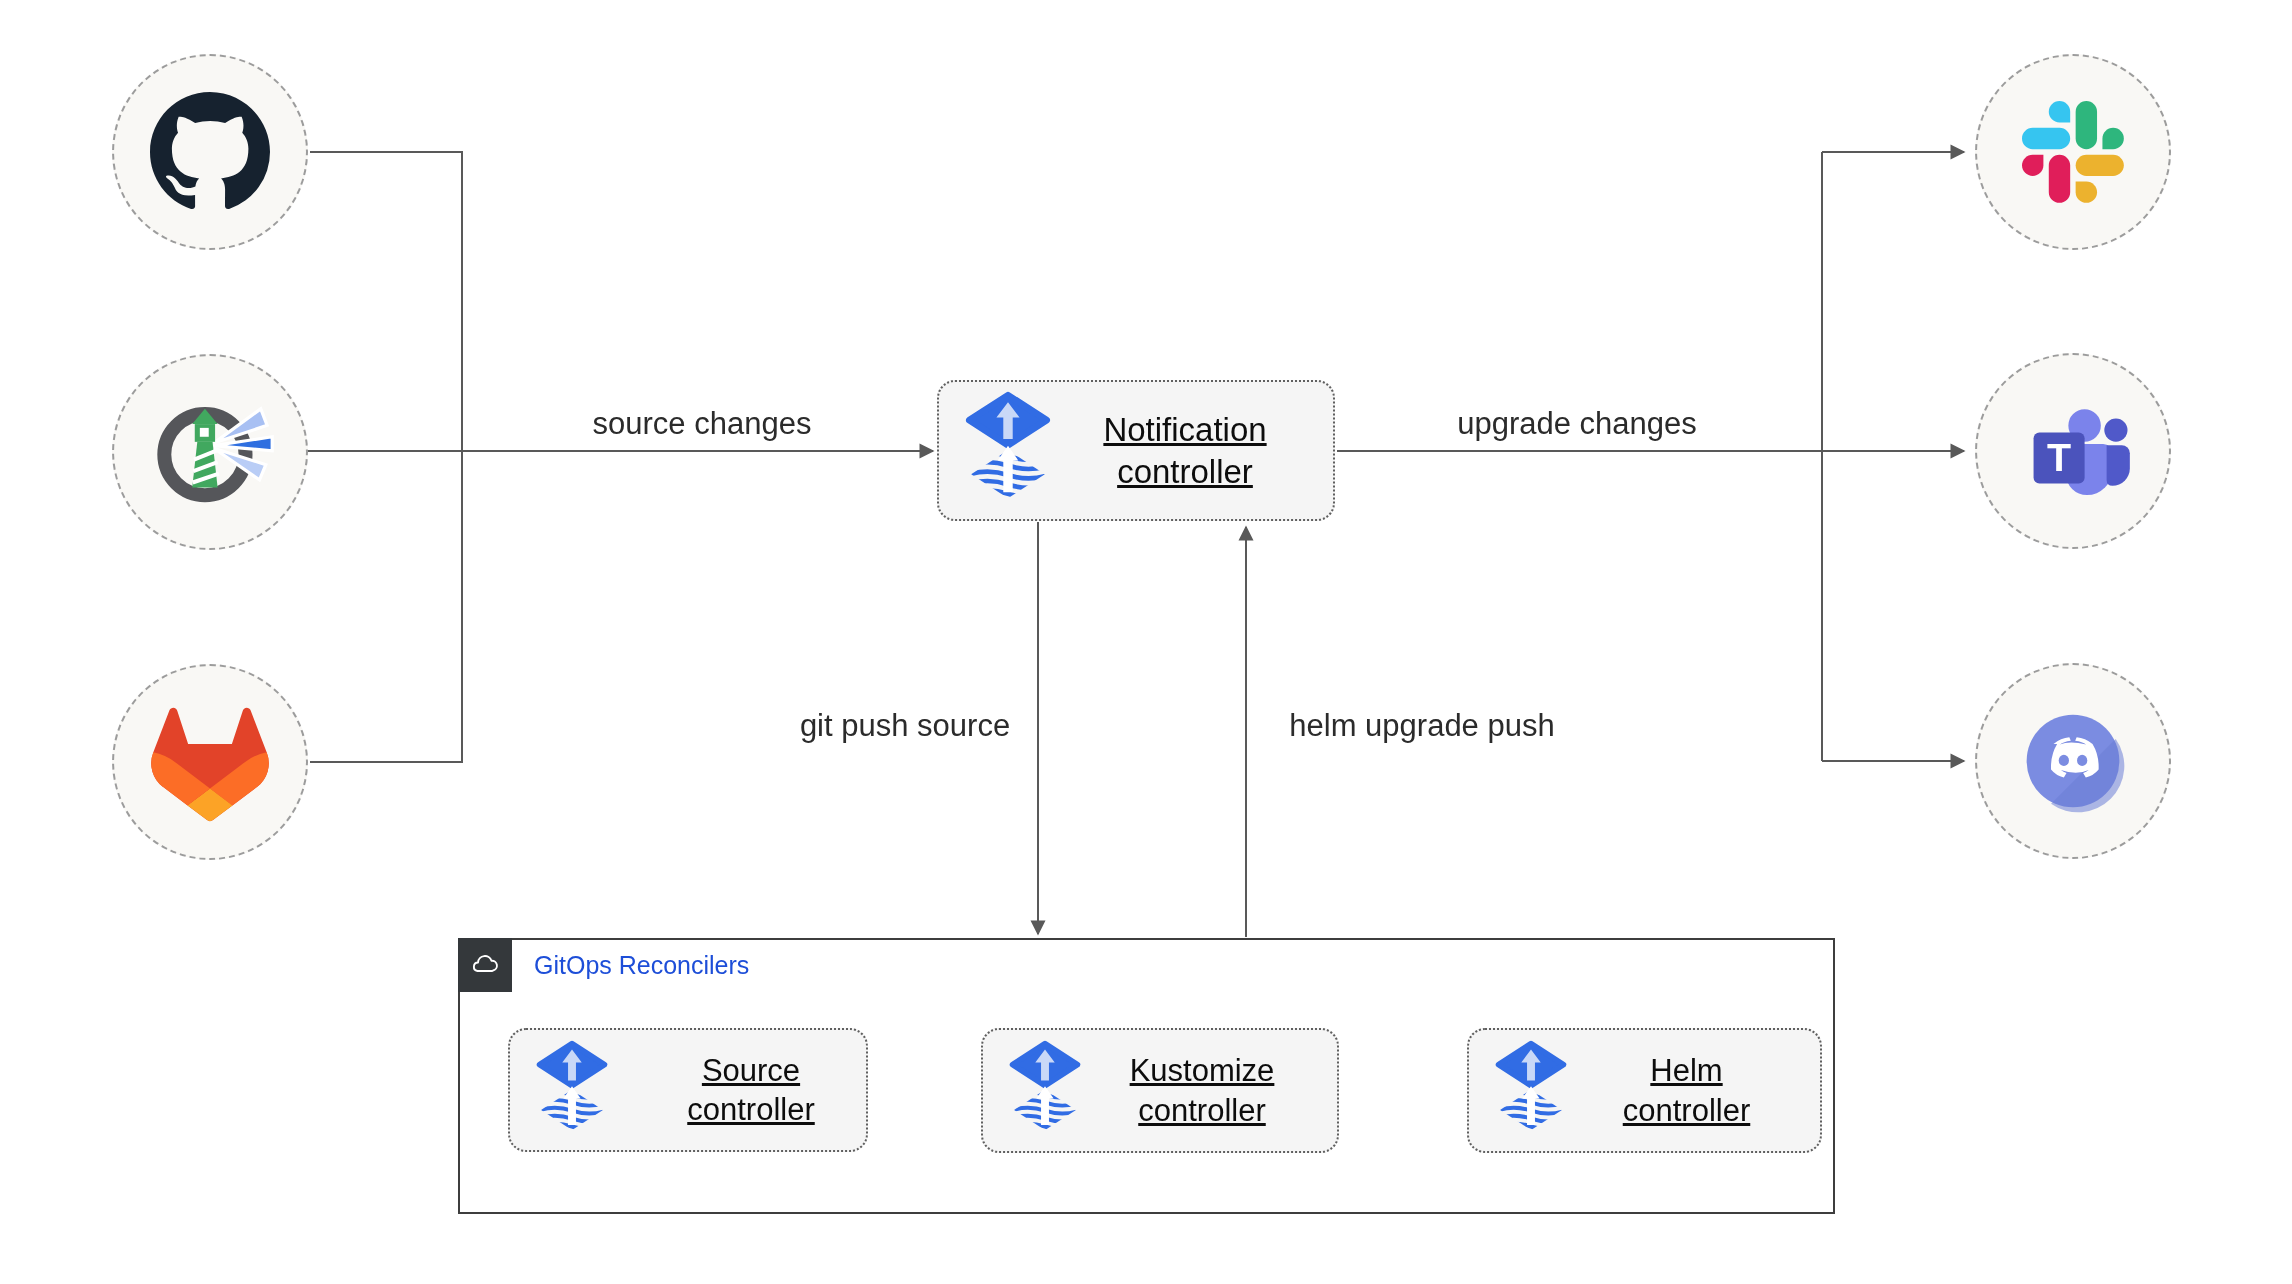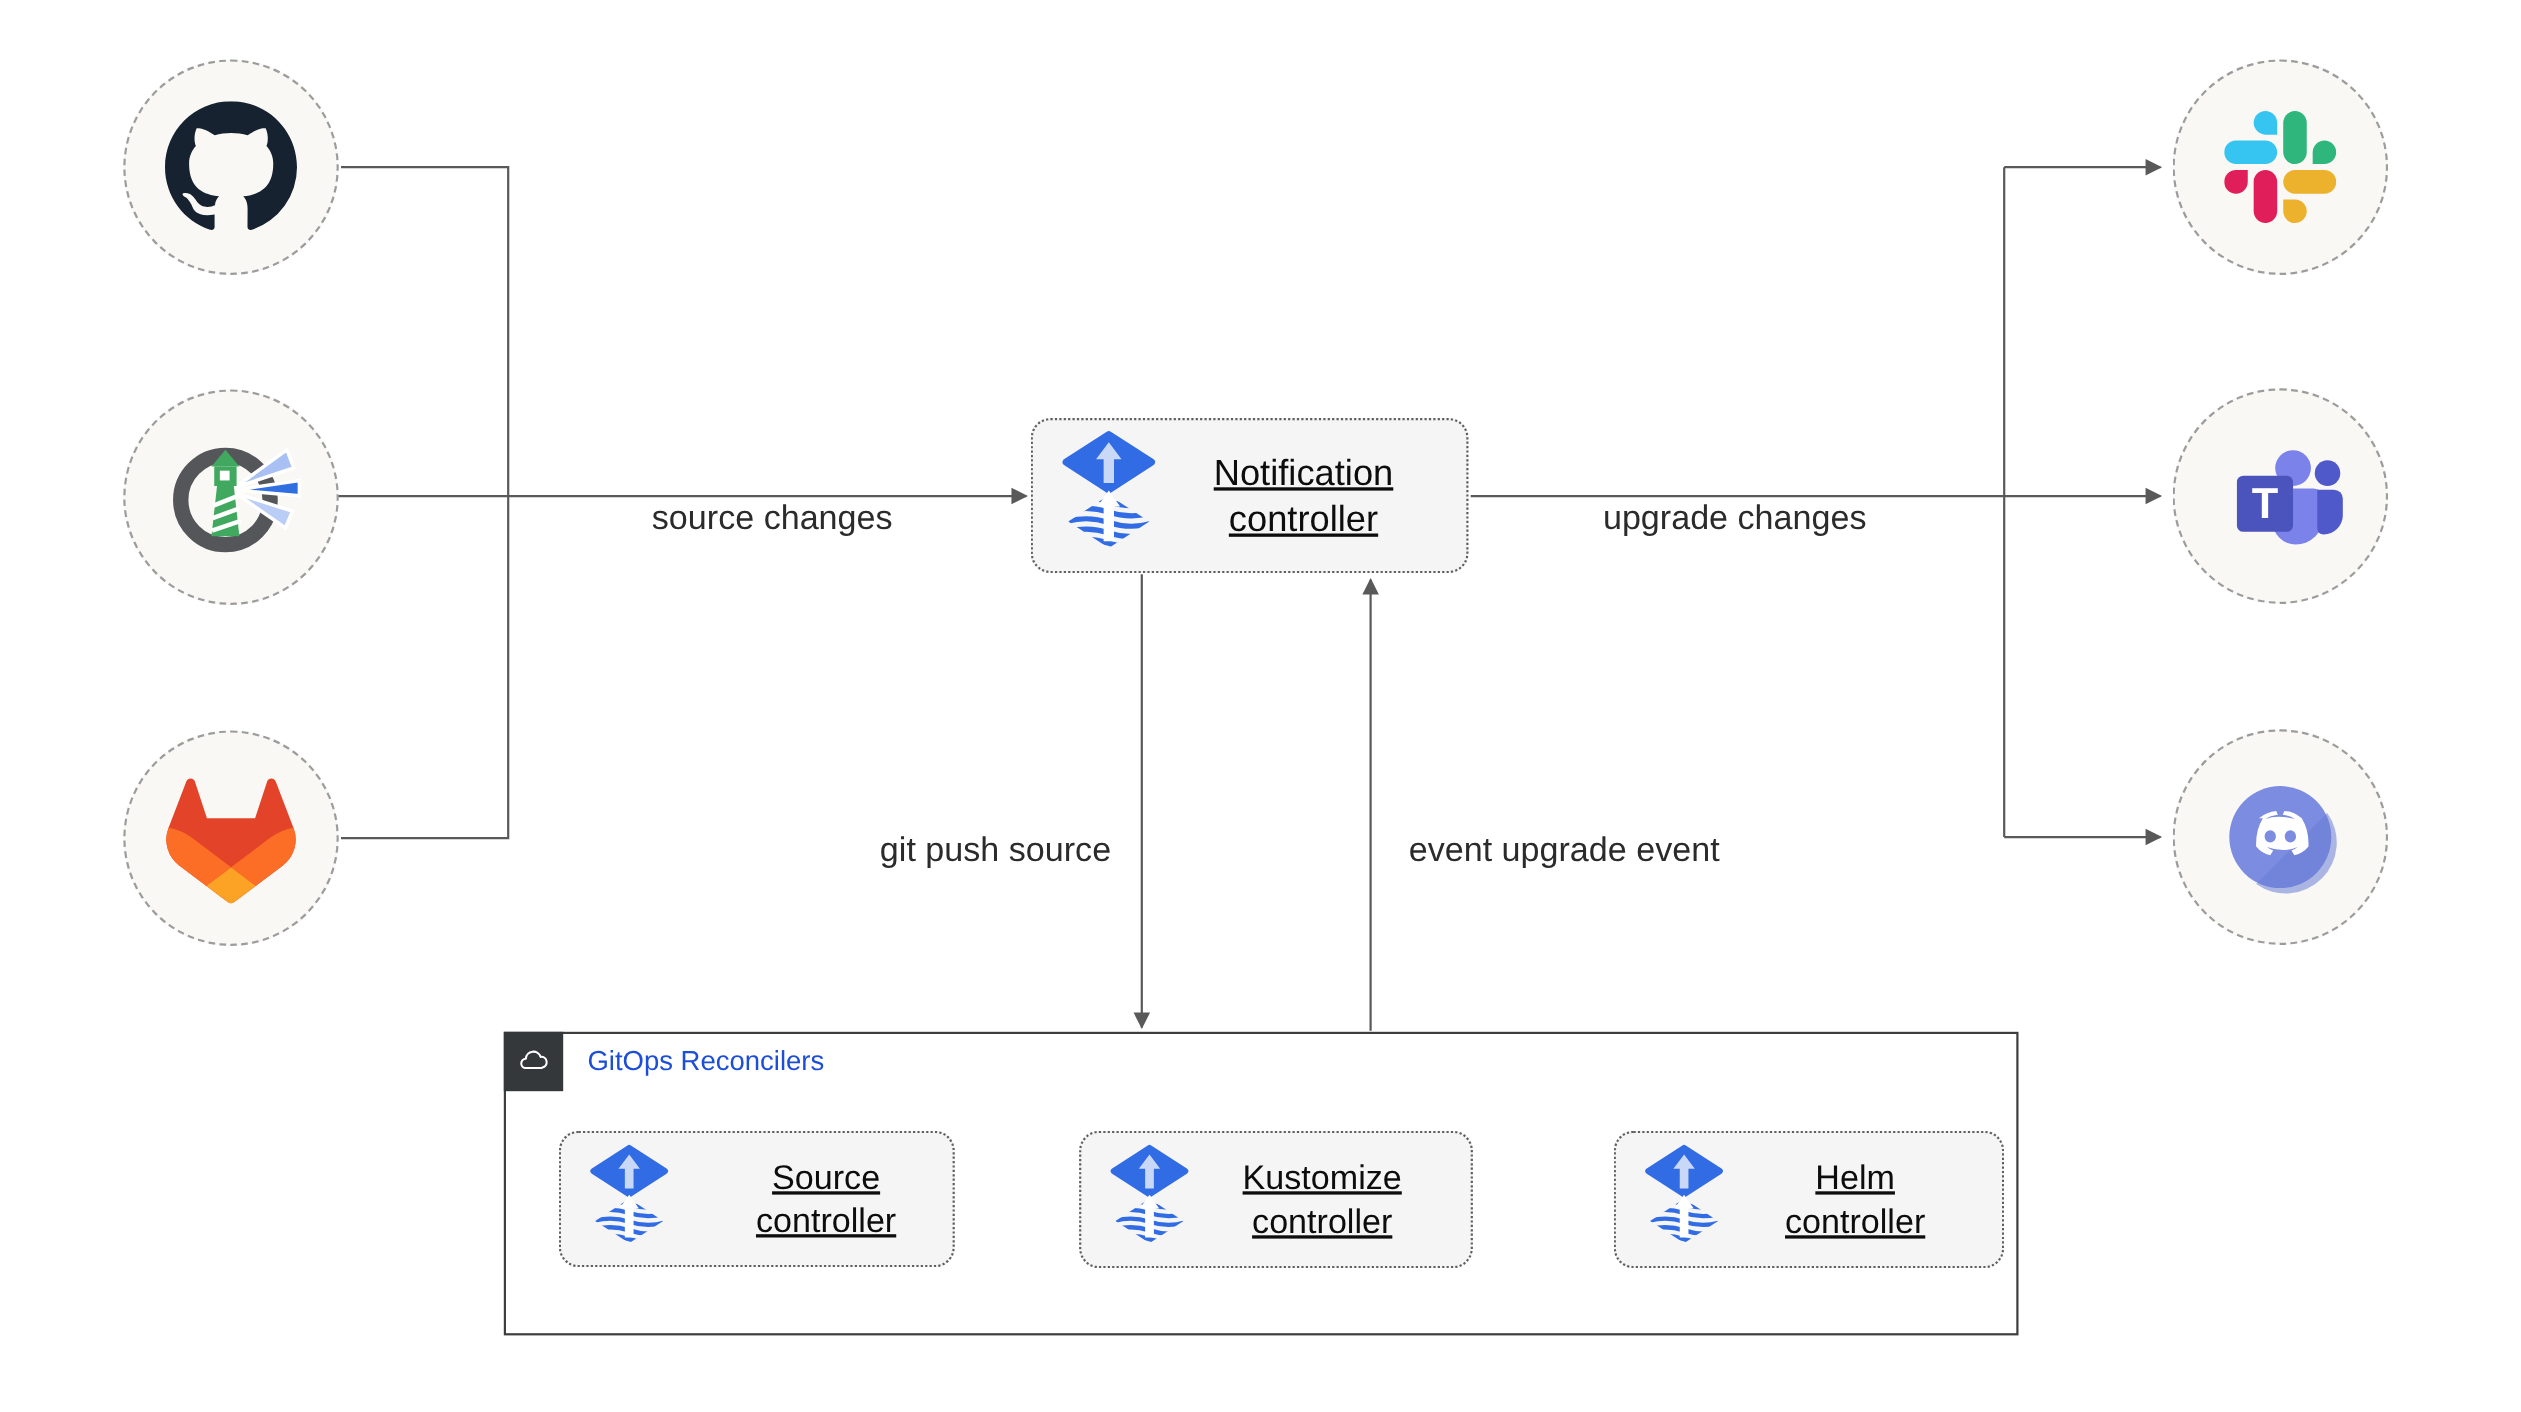--- a/index.html
+++ b/index.html
@@ -16,21 +16,21 @@
     display:flex;align-items:center;justify-content:center;
   }
   .ctrl-box{
     position:absolute;background:#f5f5f5;border:2px dotted #5f5f5f;border-radius:18px;
     box-sizing:border-box;display:flex;align-items:center;padding-left:26px;padding-right:14px;
   }
   .ctrl-label{flex:1;text-align:center;color:#0d0d0d;font-size:31px;line-height:1.26;text-decoration:underline;}
   .ctrl-box.big .ctrl-label{font-size:33px;}
   .edge-label{
     position:absolute;transform:translate(-50%,-50%);white-space:nowrap;
-    font-size:31px;color:#2b2b2b;margin-top:47px;
+    font-size:31px;color:#2b2b2b;
   }
   .gitops-box{
     position:absolute;left:458px;top:938px;width:1377px;height:276px;
     border:2px solid #3d3d3d;background:#ffffff;box-sizing:border-box;
   }
   .gitops-tab{
     position:absolute;left:458px;top:938px;width:54px;height:54px;background:#34383b;
     display:flex;align-items:center;justify-content:center;
   }
   .gitops-title{
@@ -75,21 +75,21 @@
     <path class="ln arr" d="M1822 761 H1964"></path>
     <path class="ln arr" d="M1038 522 V934"></path>
     <path class="ln arr" d="M1246 937 V527"></path>
     <path class="ln arr" d="M870 1090 H950"></path>
     <path class="ln arr" d="M1315 1090 H1398"></path>
   </svg>
 
   <div class="edge-label" style="left:702px;top:424px;">source changes</div>
   <div class="edge-label" style="left:1577px;top:424px;">upgrade changes</div>
   <div class="edge-label" style="left:905px;top:726px;">git push source</div>
-  <div class="edge-label" style="left:1422px;top:726px;">event upgrade event</div>
+  <div class="edge-label" style="left:1422px;top:726px;">helm upgrade push</div>
 
   <div class="node-circle" style="left:112px;top:54px;">
     <svg width="120" height="120" viewBox="0 0 16 16">
       <path fill="#16222f" d="M8 0C3.58 0 0 3.58 0 8c0 3.54 2.29 6.53 5.47 7.59.4.07.55-.17.55-.38 0-.19-.01-.82-.01-1.49-2.01.37-2.53-.49-2.69-.94-.09-.23-.48-.94-.82-1.13-.28-.15-.68-.52-.01-.53.63-.01 1.08.58 1.23.82.72 1.21 1.87.87 2.33.66.07-.52.28-.87.51-1.07-1.78-.2-3.64-.89-3.64-3.95 0-.87.31-1.59.82-2.15-.08-.2-.36-1.02.08-2.12 0 0 .67-.21 2.2.82.64-.18 1.32-.27 2-.27s1.36.09 2 .27c1.53-1.04 2.2-.82 2.2-.82.44 1.1.16 1.92.08 2.12.51.56.82 1.27.82 2.15 0 3.07-1.87 3.75-3.65 3.95.29.25.54.73.54 1.48 0 1.07-.01 1.93-.01 2.2 0 .21.15.46.55.38A8.01 8.01 0 0 0 16 8c0-4.42-3.58-8-8-8z"></path>
     </svg>
   </div>
 
   <div class="node-circle" style="left:112px;top:354px;">
     <svg width="132" height="128" viewBox="0 0 104 100">
       <circle cx="48" cy="52" r="32" fill="none" stroke="#55565a" stroke-width="11"></circle>

